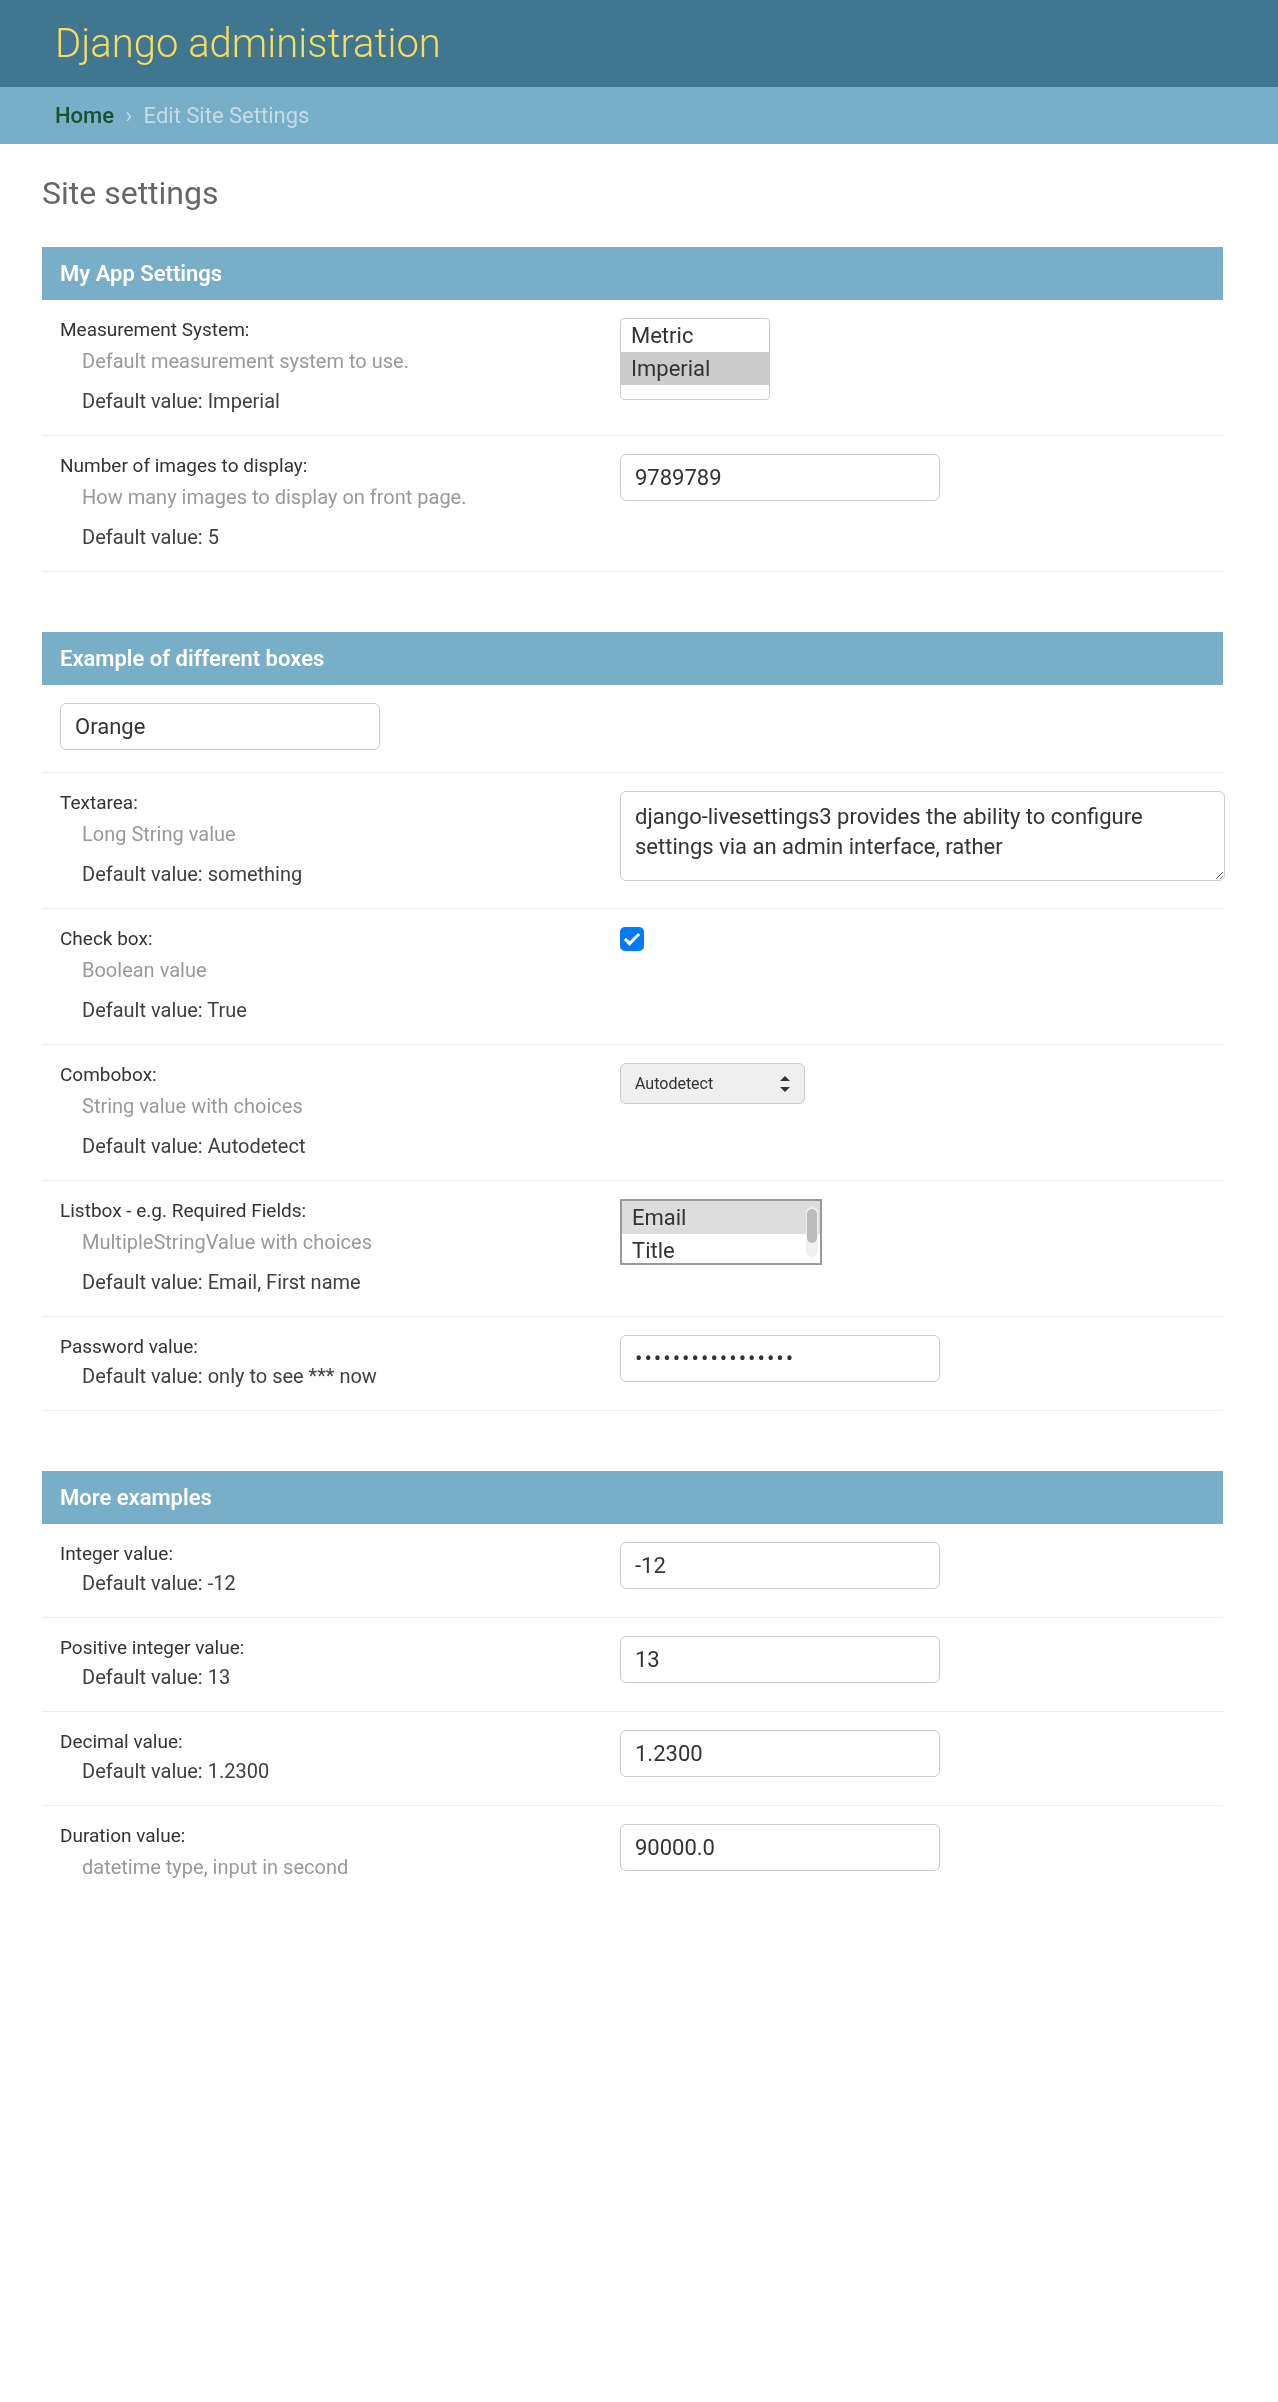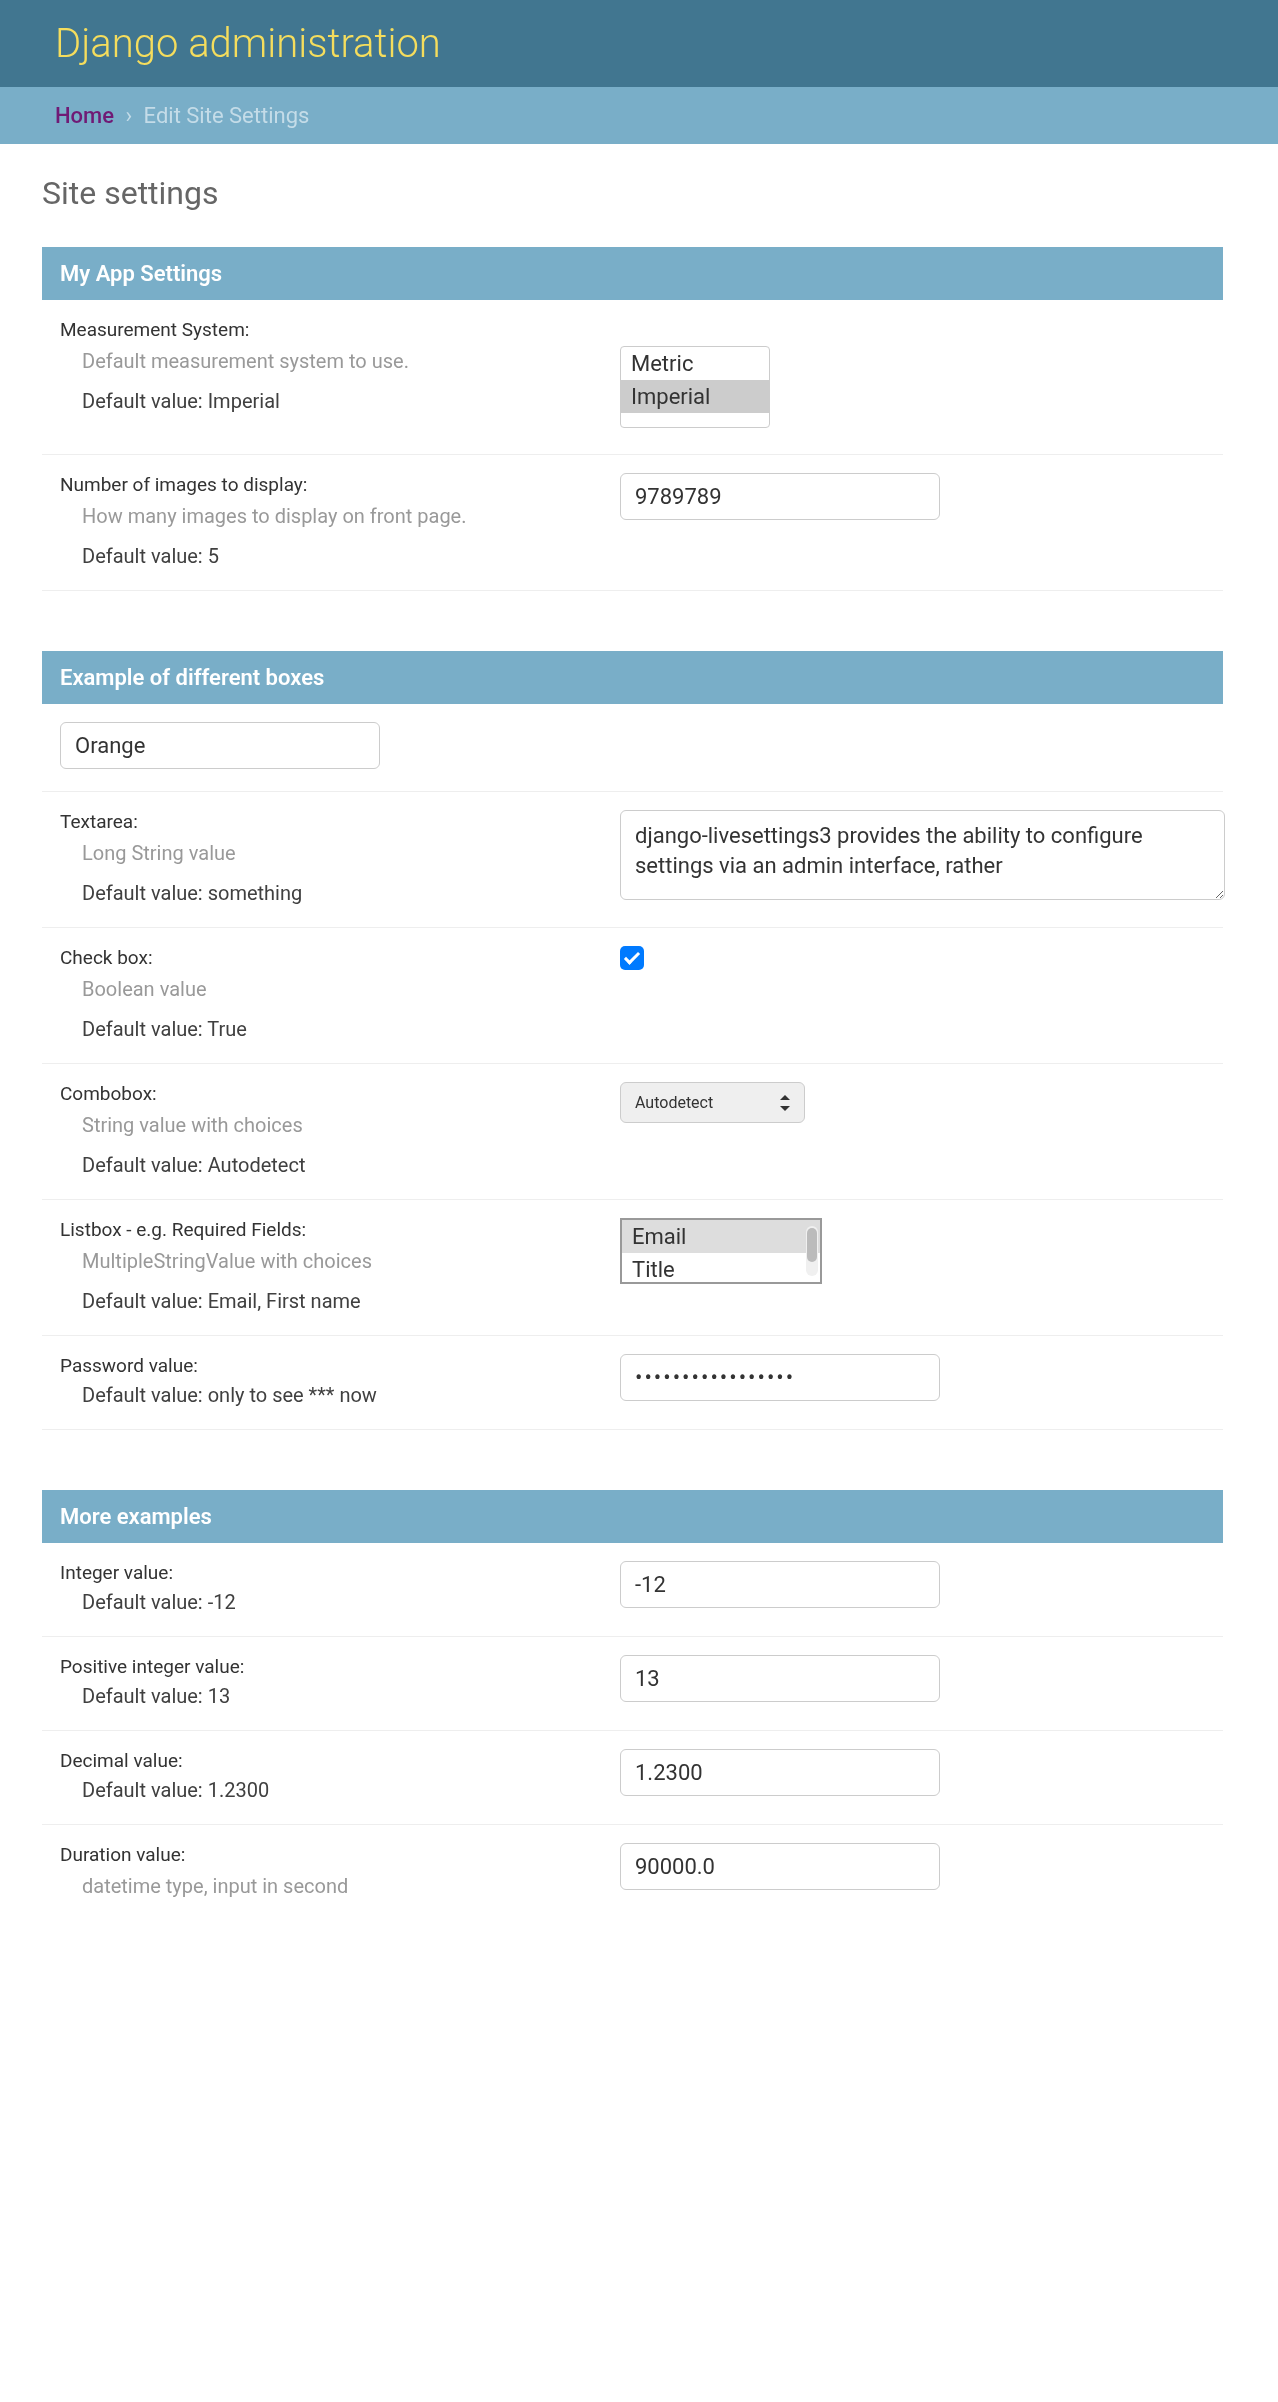--- a/index.html
+++ b/index.html
@@ -18,21 +18,21 @@
       font-size: 40px;
       font-weight: 300;
     }
     .breadcrumbs {
       background: #79aec8;
       padding: 16px 55px;
       color: #fff;
       font-size: 22px;
     }
     .breadcrumbs a {
-      color: #701a75;
+      color: #14532d;
       text-decoration: none;
       font-weight: 500;
     }
     .breadcrumbs .sep {
       color: #c4dce8;
       margin: 0 6px;
     }
     .breadcrumbs .current {
       color: #c4dce8;
       font-weight: 400;
@@ -106,21 +106,20 @@
     }
     .listbox {
       display: inline-block;
       border: 1px solid #ccc;
       border-radius: 4px;
       width: 150px;
       height: 82px;
       overflow: hidden;
       position: relative;
       background: #fff;
-      margin-top: 28px;
     }
     .listbox-scrollbar {
       position: absolute;
       right: 2px;
       top: 4px;
       bottom: 4px;
       width: 12px;
       background: #f0f0f0;
       border-radius: 6px;
     }

